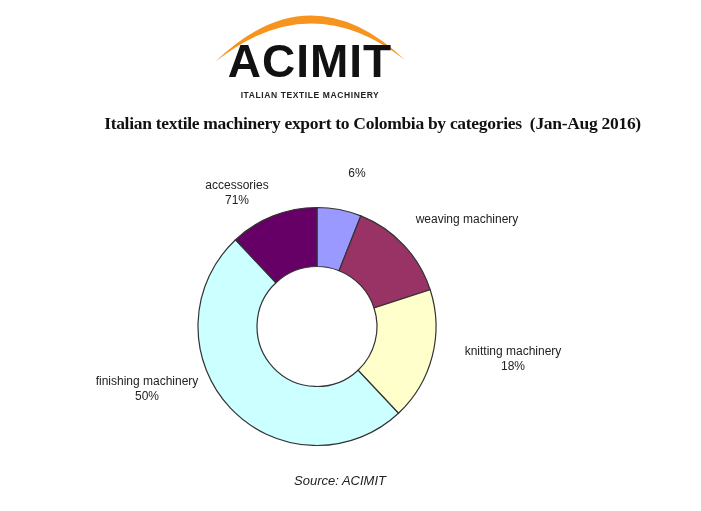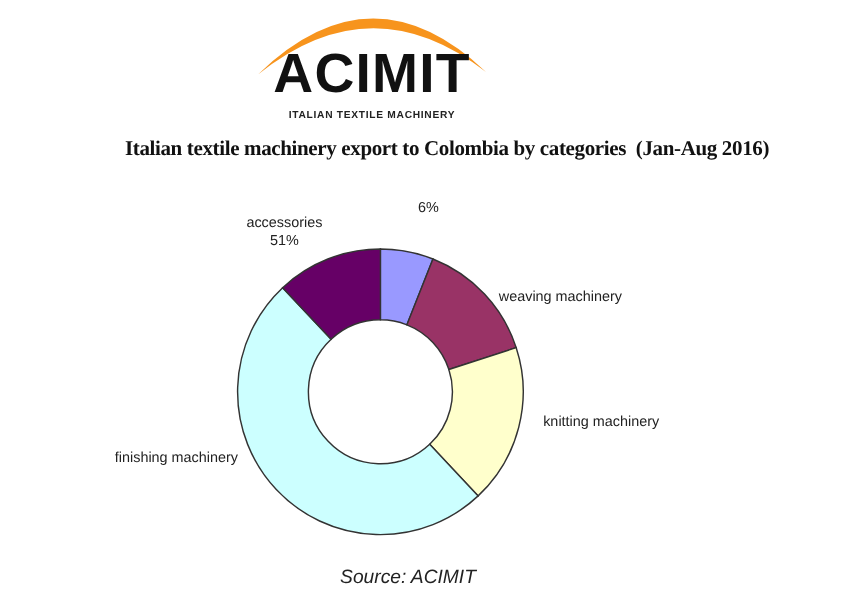--- a/index.html
+++ b/index.html
@@ -3,21 +3,21 @@
 <meta charset="utf-8">
 <style>
   html, body { margin: 0; padding: 0; background: #ffffff; }
   body { width: 701px; height: 511px; position: relative; overflow: hidden; font-family: "Liberation Sans", sans-serif; }
   .logo { position: absolute; left: 200px; top: 0; width: 220px; height: 100px; }
   .logo-word { position: absolute; left: 0; top: 42px; width: 220px; text-align: center; font-family: "Liberation Sans", sans-serif; font-weight: bold; font-size: 46px; letter-spacing: 1px; color: #111111; line-height: 38px; }
   .logo-sub { position: absolute; left: 0; top: 90px; width: 220px; text-align: center; font-family: "Liberation Sans", sans-serif; font-weight: bold; font-size: 8.5px; letter-spacing: 0.6px; color: #222222; }
   .title { position: absolute; left: 0; top: 113px; width: 701px; text-align: center; font-family: Liberation Serif, serif; font-weight: bold; font-size: 17.5px; color: #111111; letter-spacing: -0.3px; white-space: pre; margin-left: 22px; }
   .chart { position: absolute; left: 0; top: 0; width: 701px; height: 511px; }
   .lbl { position: absolute; text-align: center; font-family: "Liberation Sans", sans-serif; font-size: 12px; color: #222222; line-height: 15px; white-space: nowrap; transform: translateX(-50%); }
-  .source { position: absolute; left: 0; top: 473px; width: 680px; text-align: center; font-family: "Liberation Sans", sans-serif; font-style: italic; font-size: 16px; color: #222222; }
+  .source { position: absolute; left: 0; top: 473px; width: 680px; text-align: center; font-family: "Liberation Sans", sans-serif; font-style: italic; font-size: 13px; color: #222222; }
 </style>
 </head>
 <body>
 
 <div class="logo">
   <svg width="220" height="100" style="position:absolute;left:0;top:0">
     <path id="logo-arc" d="M15,62 Q110,-30 205,60 Q110,-14 15,62 Z" fill="#F7941D"></path>
   </svg>
   <div class="logo-word">ACIMIT</div>
   <div class="logo-sub">ITALIAN TEXTILE MACHINERY</div>
@@ -29,27 +29,29 @@
     <path d="M317,207.5 A119,119 0 0 1 360.8068217694767,215.8565981792981 L339.0874731610807,270.7134108467049 A60,60 0 0 0 317,266.5 Z" fill="#9999FF" stroke="#333333" stroke-width="1.2"></path>
     <path d="M360.8068217694767,215.8565981792981 A119,119 0 0 1 430.17572543912326,289.72697766938126 L374.0633909777092,307.95898033750314 A60,60 0 0 0 339.0874731610807,270.7134108467049 Z" fill="#993366" stroke="#333333" stroke-width="1.2"></path>
     <path d="M430.17572543912326,289.72697766938126 A119,119 0 0 1 398.461105605514,413.24726666314797 L358.0728263557213,370.23811764528466 A60,60 0 0 0 374.0633909777092,307.95898033750314 Z" fill="#FFFFCC" stroke="#333333" stroke-width="1.2"></path>
     <path d="M398.461105605514,413.24726666314797 A119,119 0 0 1 235.53889439448602,239.75273333685203 L275.92717364427864,282.76188235471534 A60,60 0 0 0 358.0728263557213,370.23811764528466 Z" fill="#CCFFFF" stroke="#333333" stroke-width="1.2"></path>
     <path d="M235.53889439448602,239.75273333685203 A119,119 0 0 1 317,207.5 L317,266.5 A60,60 0 0 0 275.92717364427864,282.76188235471534 Z" fill="#660066" stroke="#333333" stroke-width="1.2"></path>
   </svg>
 
 <div class="lbl" style="left:357px;top:166px">
   <div>6%</div>
 </div>
-<div class="lbl" style="left:467px;top:240px">
+<div class="lbl" style="left:467px;top:212px">
   <div>weaving machinery</div>
 </div>
-<div class="lbl" style="left:501px;top:344px">
+<div class="lbl" style="left:513px;top:344px">
   <div>knitting machinery</div>
+  <div>18%</div>
 </div>
 <div class="lbl" style="left:147px;top:374px">
   <div>finishing machinery</div>
+  <div>50%</div>
 </div>
 <div class="lbl" style="left:237px;top:178px">
   <div>accessories</div>
-  <div>51%</div>
+  <div>71%</div>
 </div>
 
 <div class="source">Source: ACIMIT</div>
 
 </body></html>

